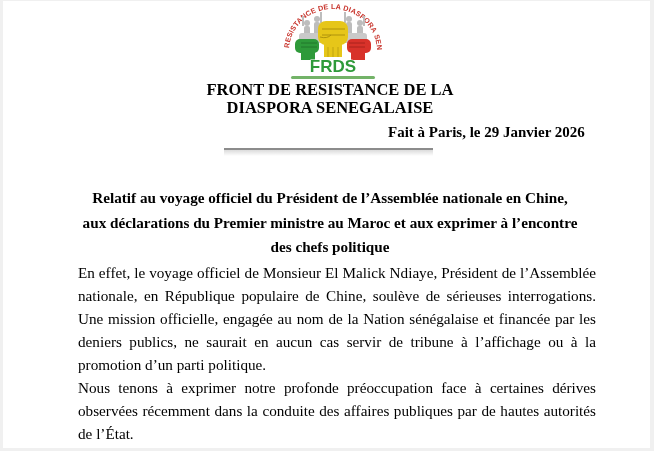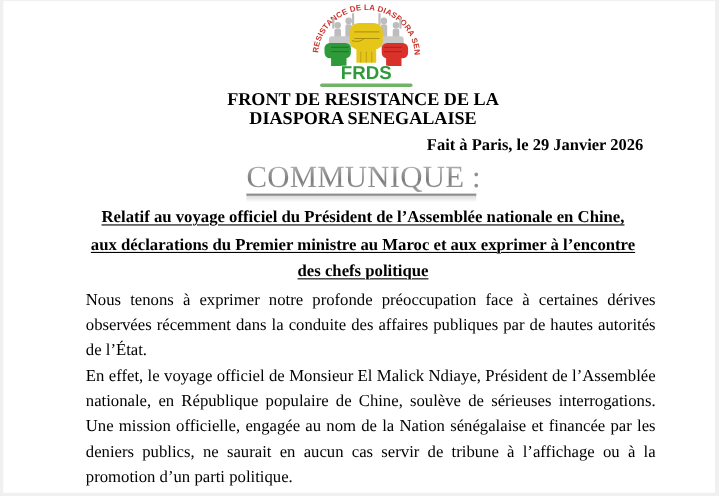--- a/index.html
+++ b/index.html
@@ -84,21 +84,20 @@
       position: absolute;
       left: 0;
       width: 654px;
       top: 185px;
       text-align: center;
       font-weight: bold;
       font-size: 15.2px;
       line-height: 24.5px;
     }
     .subject span {
-      text-decoration: underline;
       text-underline-offset: 2px;
       text-decoration-thickness: 1px;
     }
     .body-text {
       position: absolute;
       left: 75px;
       width: 518px;
       top: 260px;
       font-size: 15.2px;
       line-height: 23px;
@@ -175,30 +174,29 @@
   </div>
 
   <div class="org-name">
     <div>FRONT DE RESISTANCE DE LA</div>
     <div>DIASPORA SENEGALAISE</div>
   </div>
 
   <div class="date-line">Fait à Paris, le 29 Janvier 2026</div>
 
   <div class="title-wrap">
-    <div class="title">COMMUNIQUE :</div>
     <div class="title-underline"></div>
     <div class="title-reflection"></div>
   </div>
 
   <div class="subject">
     <div><span>Relatif au voyage officiel du Président de l’Assemblée nationale en Chine,</span></div>
     <div><span>aux déclarations du Premier ministre au Maroc et aux exprimer à l’encontre</span></div>
     <div><span>des chefs politique</span></div>
   </div>
 
   <div class="body-text">
+    <p>En effet, le voyage officiel de Monsieur El Malick Ndiaye, Président de l’Assemblée nationale, en République populaire de Chine, soulève de sérieuses interrogations. Une mission officielle, engagée au nom de la Nation sénégalaise et financée par les deniers publics, ne saurait en aucun cas servir de tribune à l’affichage ou à la promotion d’un parti politique.</p>
     <p>Nous tenons à exprimer notre profonde préoccupation face à certaines dérives observées récemment dans la conduite des affaires publiques par de hautes autorités de l’État.</p>
-    <p>En effet, le voyage officiel de Monsieur El Malick Ndiaye, Président de l’Assemblée nationale, en République populaire de Chine, soulève de sérieuses interrogations. Une mission officielle, engagée au nom de la Nation sénégalaise et financée par les deniers publics, ne saurait en aucun cas servir de tribune à l’affichage ou à la promotion d’un parti politique.</p>
     <p class="justify-last">L’Assemblée nationale est une institution républicaine qui représente l’ensemble du</p>
   </div>
 
 </div>
 
 </body></html>

